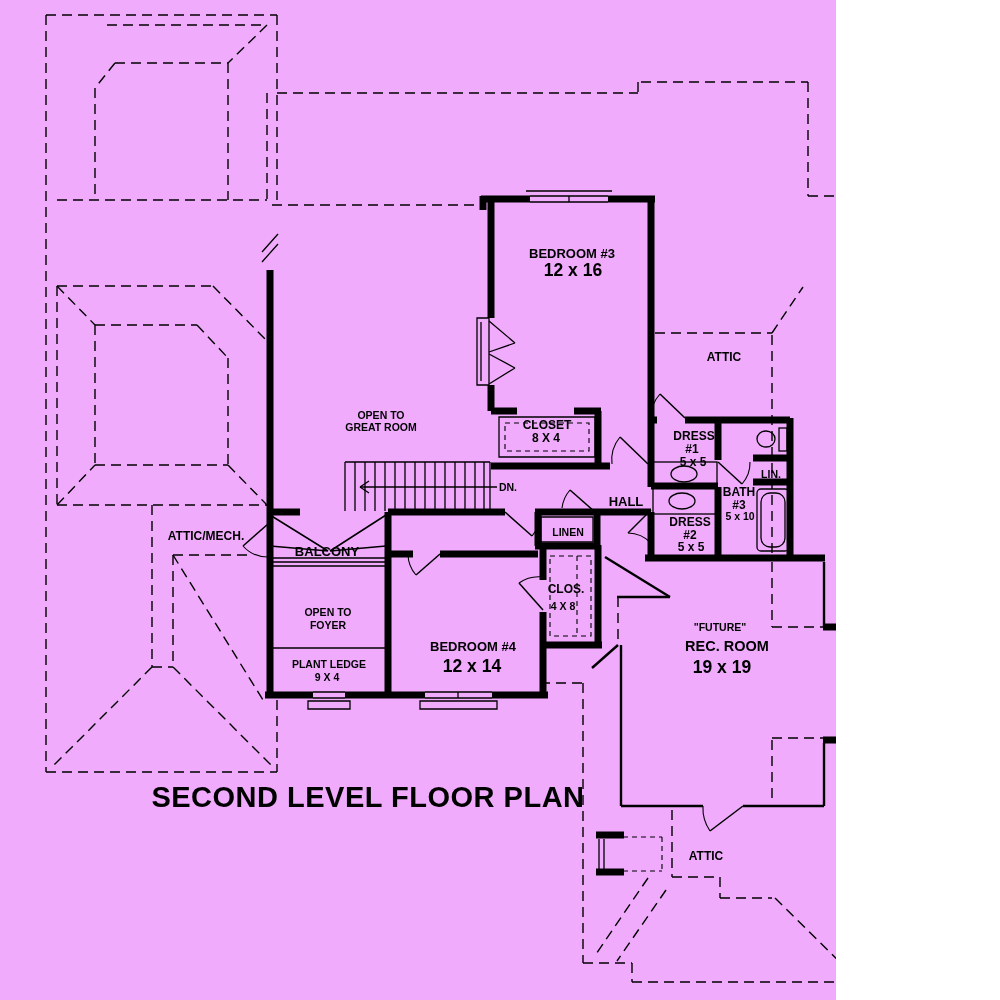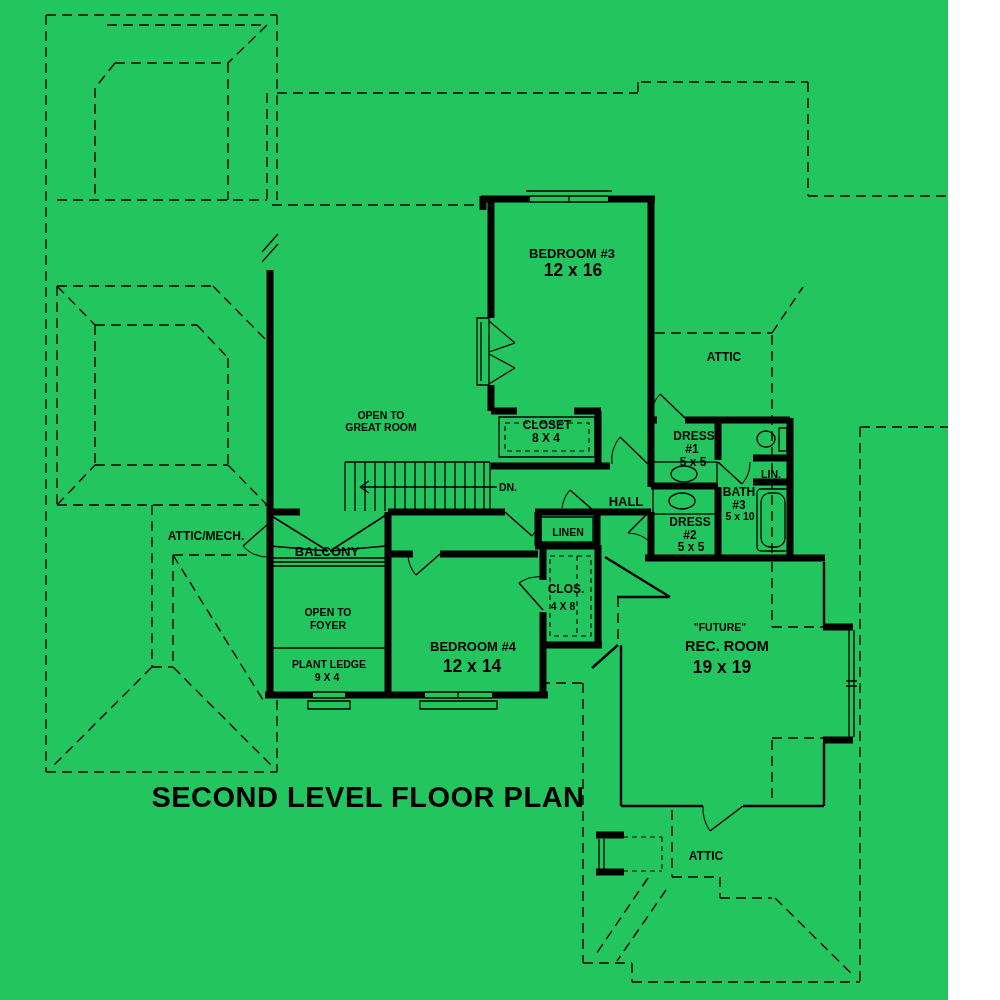--- a/index.html
+++ b/index.html
@@ -1,16 +1,16 @@
 <!DOCTYPE html>
 <html><head>
 <meta charset="utf-8">
 <style>
   html,body{margin:0;padding:0;background:#ffffff;}
-  .page{position:relative;width:948px;height:1000px;background:#22c55e;overflow:hidden;
+  .page{position:relative;width:836px;height:1000px;background:#f0abfc;overflow:hidden;
         font-family:"Liberation Sans", sans-serif;}
   svg{position:absolute;left:0;top:0;}
   
   .d  {stroke:#000;stroke-width:1.4;fill:none;stroke-dasharray:10 6;}
   .d2 {stroke:#000;stroke-width:1.1;fill:none;stroke-dasharray:5 4;}
   .t  {stroke:#000;stroke-width:1.3;fill:none;}
   .t2 {stroke:#000;stroke-width:2.4;fill:none;}
   .w  {stroke:#000;stroke-width:7;fill:none;}
   .a  {stroke:#000;stroke-width:1.1;fill:none;}
   .lf {stroke:#000;stroke-width:1.5;fill:none;}

